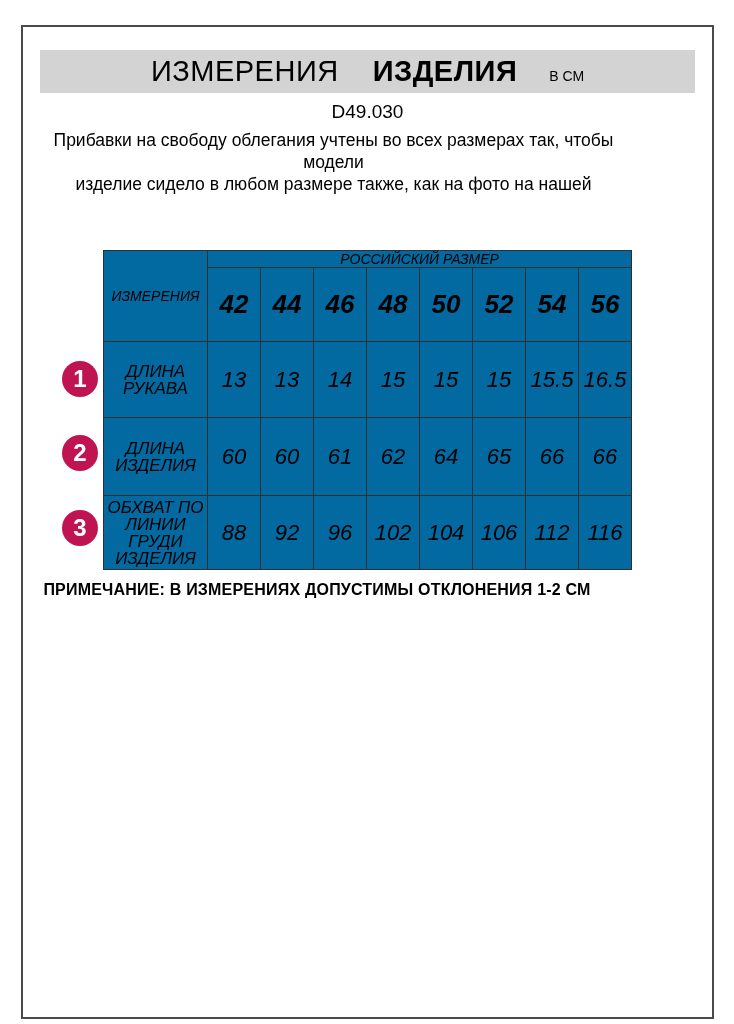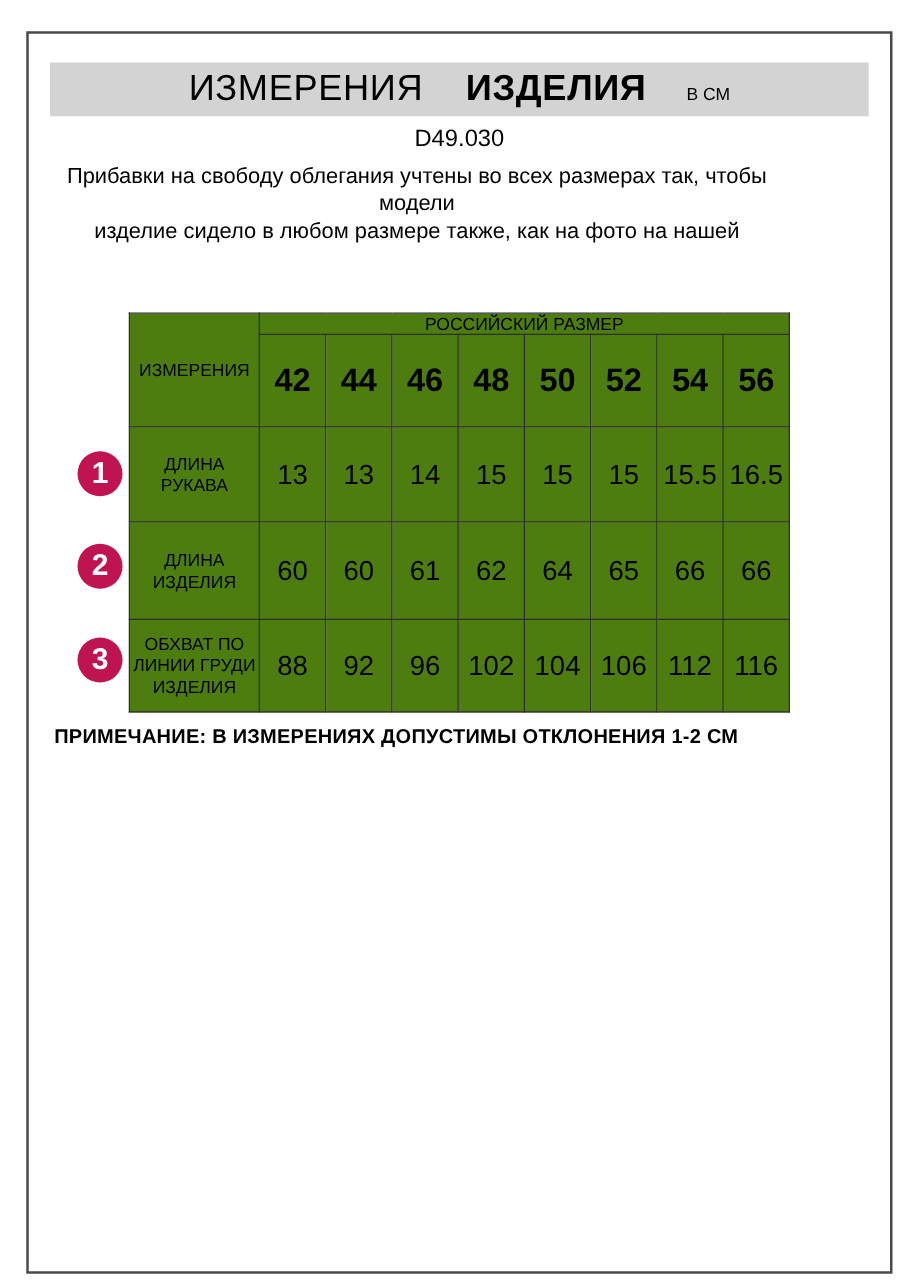--- a/index.html
+++ b/index.html
@@ -85,41 +85,42 @@
     left: 103px;
     top: 250px;
     border-collapse: collapse;
     table-layout: fixed;
   }
   .size-table td, .size-table th {
     border: 1px solid #2f2f2f;
     text-align: center;
     vertical-align: middle;
     padding: 0;
-    background: #4d7c0f;
+    background: #0369a1;
+    font-style: italic;
   }
   .col-label { width: 104px; }
   .col-size  { width: 53px; }
   .group-header-row td {
     height: 16px;
     font-size: 14px;
     font-weight: 400;
     line-height: 14px;
   }
   .corner-cell {
     font-size: 15px;
     font-weight: 400;
   }
   .sizes-row td {
     height: 73px;
     font-size: 26px;
     font-weight: 700;
   }
   .data-row .label-cell {
-    font-size: 14px;
+    font-size: 17px;
     font-weight: 400;
     line-height: 17px;
     padding: 0 2px;
   }
   .data-row .value-cell {
     font-size: 22px;
     font-weight: 400;
   }
   .row-h1 td { height: 75px; }
   .row-h2 td { height: 77px; }

